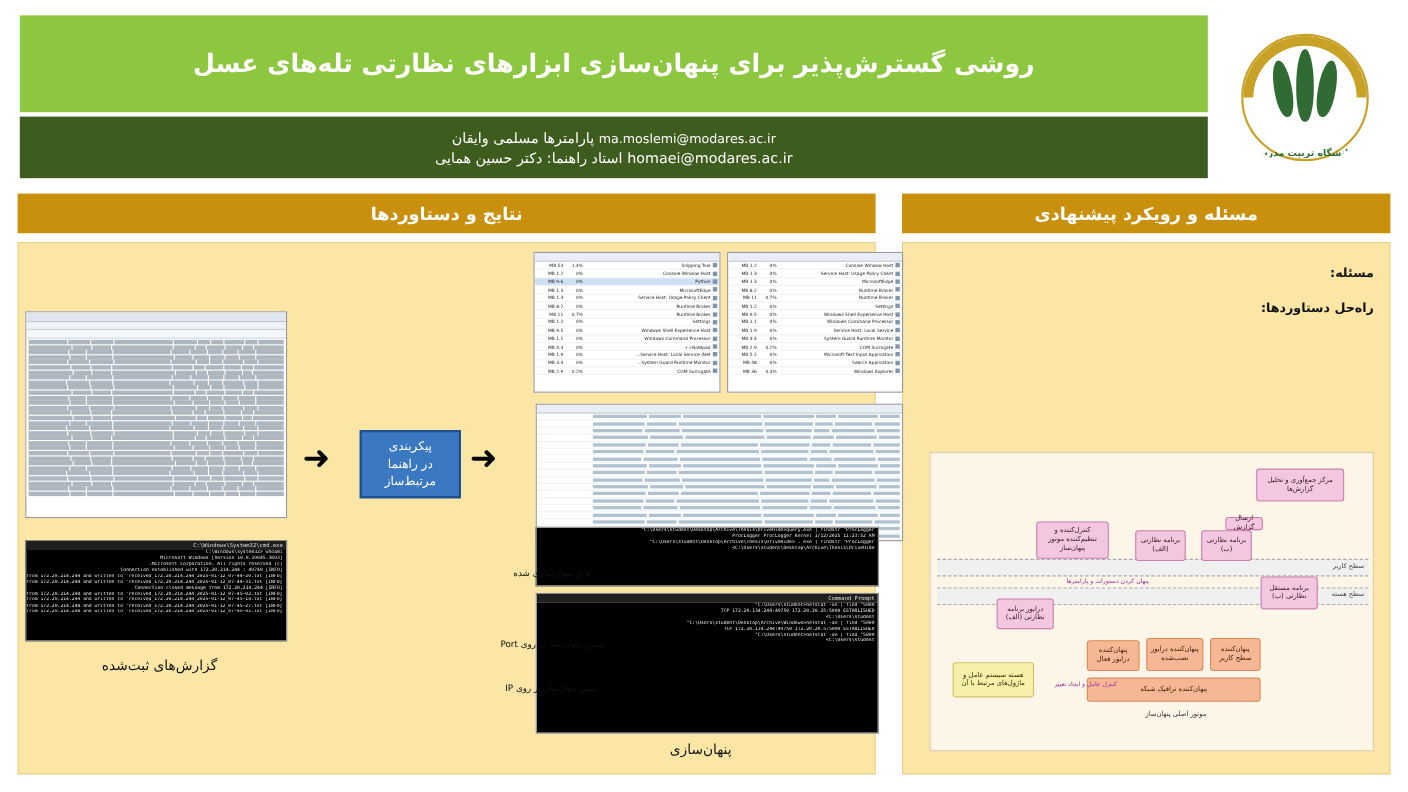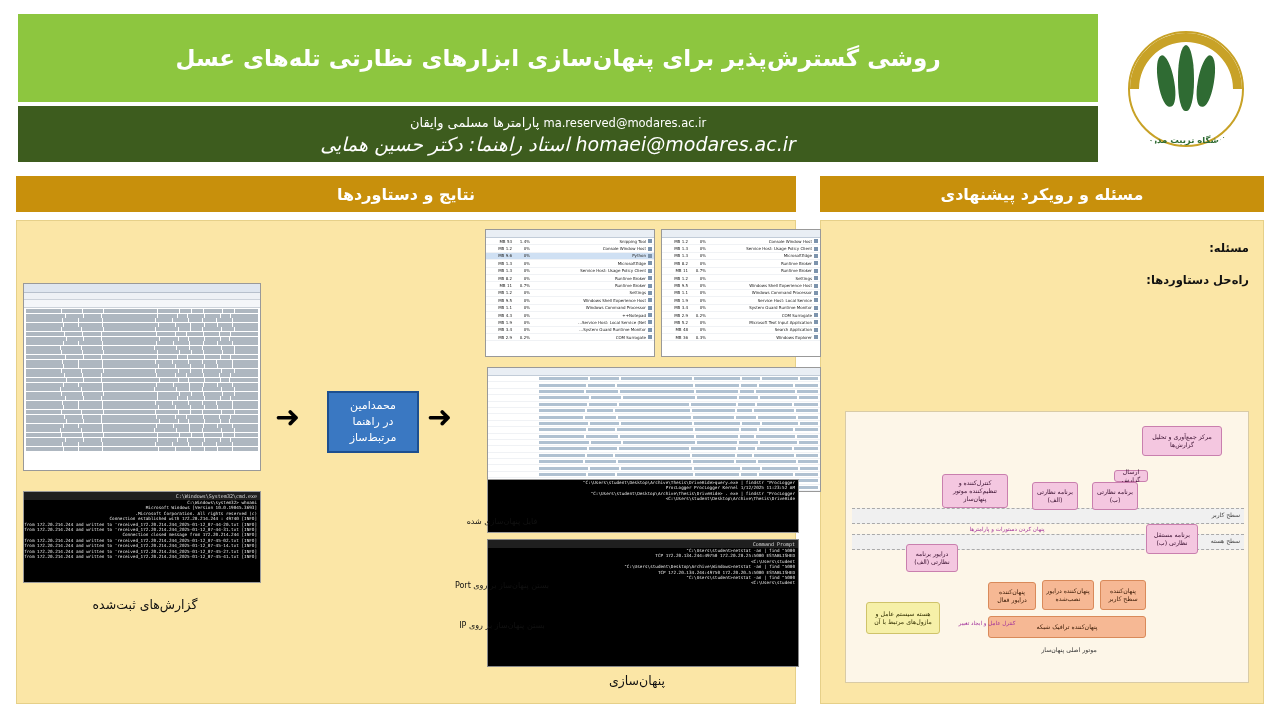--- a/index.html
+++ b/index.html
@@ -19,21 +19,21 @@
     color: #ffffff; font-size: 23px; font-weight: bold; text-align: center;
     letter-spacing: 0px; direction: rtl;
   }
   .subheader-band {
     position: absolute; left: 18px; top: 106px; width: 1080px; height: 56px;
     background: #3d5c1e; color: #ffffff; display: flex; flex-direction: column;
     align-items: center; justify-content: center; gap: 3px; padding-top: 2px;
   }
   .author-line { font-size: 13px; direction: rtl; }
   .author-line .email { font-size: 11.5px; }
-  .advisor-line { font-size: 19px; direction: rtl; font-style: italic; }
+  .advisor-line { font-size: 13px; direction: rtl; }
 
   
   .logo-box {
     position: absolute; left: 1106px; top: 14px; width: 158px; height: 148px;
     display: flex; align-items: center; justify-content: center;
   }
   .logo-circle {
     width: 128px; height: 128px; border-radius: 50%;
     background: #ffffff; position: relative; overflow: hidden;
     border: 1px solid #ffffff;
@@ -146,21 +146,21 @@
 <body>
 
 <div class="poster">
 
   <div class="header-band">
     <div class="header-title">روشی گسترش‌پذیر برای پنهان‌سازی ابزارهای نظارتی تله‌های عسل</div>
   </div>
 
   <div class="subheader-band">
     <div class="author-line">
-      <span class="email">ma.reserved@modares.ac.ir</span>
+      <span class="email">ma.moslemi@modares.ac.ir</span>
       <span>پارامترها مسلمی وایقان</span>
     </div>
     <div class="advisor-line">
       <span class="email">homaei@modares.ac.ir</span>
       <span>استاد راهنما:  دکتر حسین همایی</span>
     </div>
   </div>
 
   <div class="logo-box">
     <div class="logo-circle">
@@ -604,21 +604,21 @@
           <div class="t-line">[INFO] Data received from 172.20.214.244 and written to 'received_172.20.214.244_2025-01-12_07-45-14.txt'</div>
           <div class="t-line">[INFO] Data received from 172.20.214.244 and written to 'received_172.20.214.244_2025-01-12_07-45-27.txt'</div>
           <div class="t-line">[INFO] Data received from 172.20.214.244 and written to 'received_172.20.214.244_2025-01-12_07-45-41.txt'</div>
         </div>
     </div>
 
     <div class="cap" style="left:28px; top:376px; width:200px;">گزارش‌های ثبت‌شده</div>
 
     <div class="arrow" style="left:258px; top:178px;">➜</div>
     <div class="centerbox">
-      <span>محمدامین</span>
+      <span>پیکربندی</span>
       <span>در راهنما</span>
       <span>مرتبط‌ساز</span>
     </div>
     <div class="arrow" style="left:410px; top:178px;">➜</div>
 
     <div class="shot procA proc">
       <div class="p-head"></div>
       <div id="proc-a">
           <div class="p-row">
             <span style="width: 4px; height: 4px; background: rgb(125, 148, 173); display: inline-block; flex: 0 0 auto;"></span>

